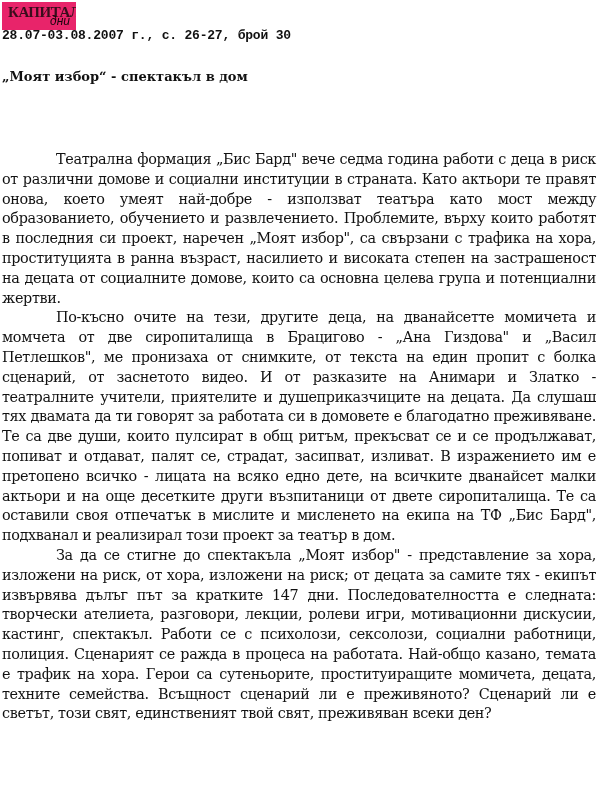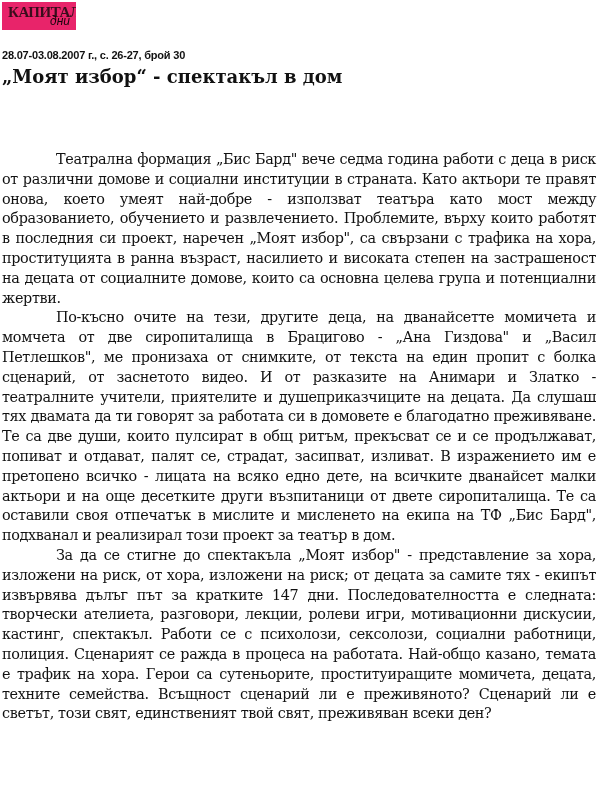--- a/index.html
+++ b/index.html
@@ -12,26 +12,26 @@
     position: absolute; left: 6px; top: 2px;
     font-family: "Liberation Serif", serif; font-weight: bold; font-size: 15px;
     color: #3a0d1c; letter-spacing: -0.5px;
   }
   .logo-script {
     position: absolute; left: 48px; top: 12px;
     font-family: Liberation Sans, sans-serif; font-style: italic; font-size: 12px;
     color: #000000; opacity: 0.9;
   }
   .issue {
-    position: absolute; left: 2px; top: 49px;
-    font-family: Liberation Sans, sans-serif; font-weight: bold; font-size: 11px; letter-spacing: -0.2px;
+    position: absolute; left: 2px; top: 28px;
+    font-family: Liberation Mono, monospace; font-weight: bold; font-size: 13px; letter-spacing: -0.2px;
   }
   .titles {
     position: absolute; left: 2px; top: 66px; width: 596px;
-    font-family: "DejaVu Serif", serif; font-weight: bold; font-size: 18px; line-height: 21px;
+    font-family: "DejaVu Serif", serif; font-weight: bold; font-size: 13px; line-height: 21px;
   }
   .titles .t2 { text-align: justify; text-align-last: left; }
   .body {
     position: absolute; left: 2px; top: 150px; width: 594px;
     font-family: "DejaVu Serif", serif; font-size: 14.4px; line-height: 19.8px;
     text-align: justify; letter-spacing: -0.35px;
   }
   .body p { margin: 0; text-indent: 54px; }
 </style>
 </head>

